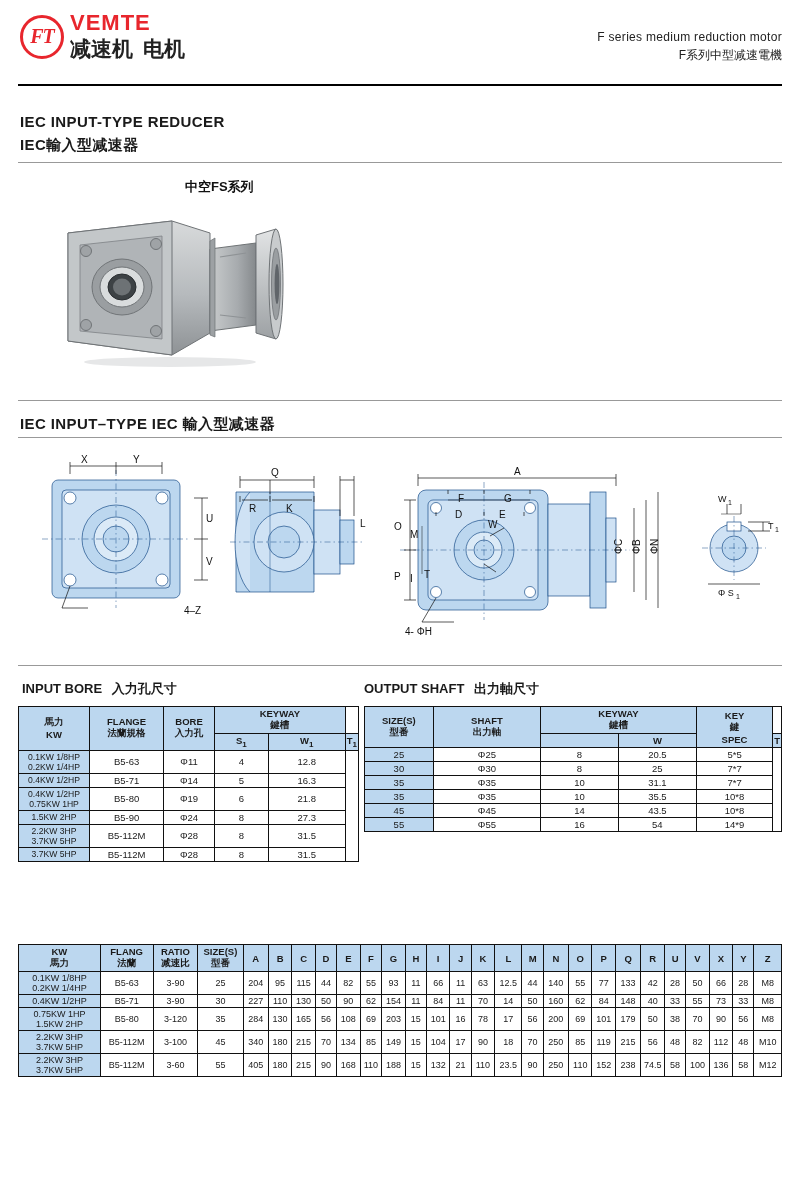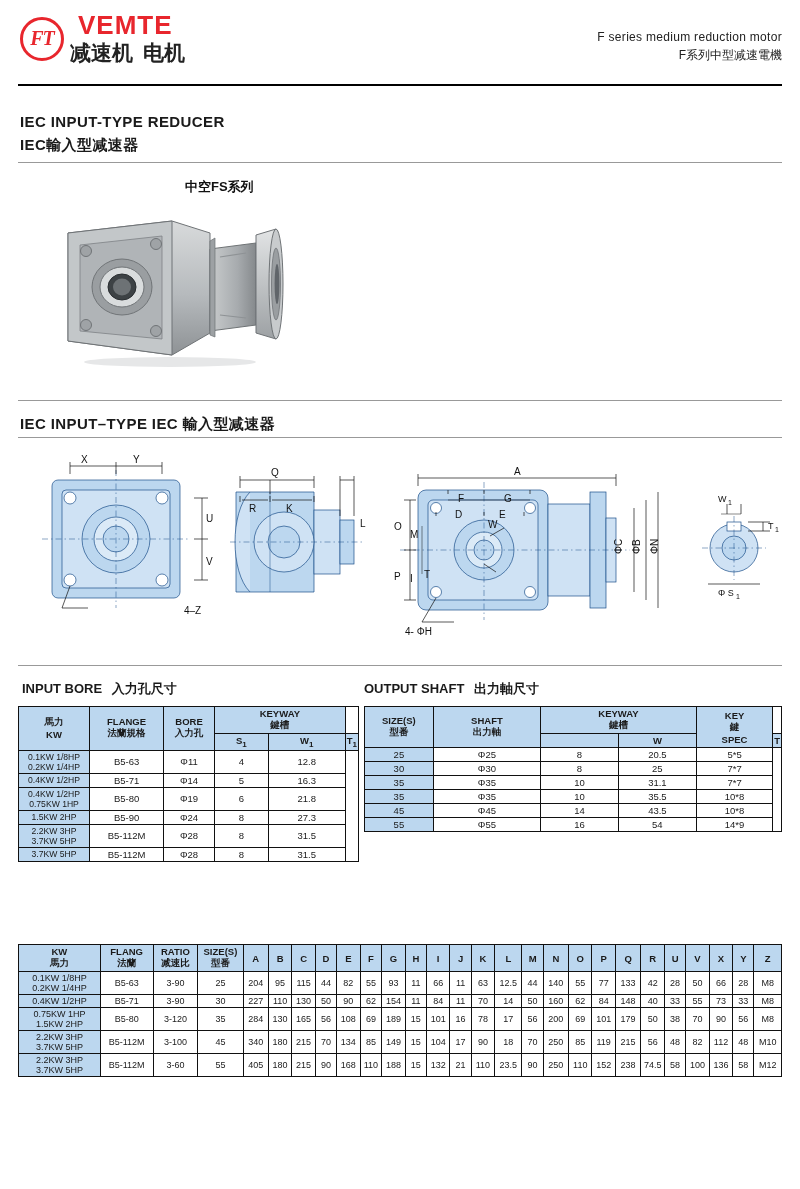--- a/index.html
+++ b/index.html
@@ -25,23 +25,22 @@
     display:flex; align-items:center; justify-content:center;
     position:relative;
   }
   .logo-mark .fm {
     font-family:"Liberation Serif", serif;
     font-weight:bold; font-size:20px; color:#e8262d; font-style:italic;
     letter-spacing:-1px;
   }
   .logo-text { margin-left:6px; }
   .logo-text .en {
-    font-size:26px; font-weight:bold; color:#e8262d; letter-spacing:1px; line-height:1;
+    font-size:22px; font-weight:bold; color:#e8262d; letter-spacing:1px; line-height:1;
     font-family:"Liberation Sans", sans-serif;
-    margin-left:8px;
   }
   .logo-text .cn {
     font-size:21px; font-weight:bold; color:#222; line-height:1.15; margin-top:3px;
   }
   .logo-text .cn span.sep { display:inline-block; width:10px; }
   .header-right {
     position:absolute; right:18px; top:30px; text-align:right;
   }
   .header-right .l1 { font-size:12px; color:#222; letter-spacing:0.3px; }
   .header-right .l2 { font-size:12px; color:#222; margin-top:3px; }
@@ -624,21 +623,21 @@
         </td>
         <td>B5-80</td>
         <td>3-120</td>
         <td>35</td>
         <td>284</td>
         <td>130</td>
         <td>165</td>
         <td>56</td>
         <td>108</td>
         <td>69</td>
-        <td>189</td>
+        <td>203</td>
         <td>15</td>
         <td>101</td>
         <td>16</td>
         <td>78</td>
         <td>17</td>
         <td>56</td>
         <td>200</td>
         <td>69</td>
         <td>101</td>
         <td>179</td>

